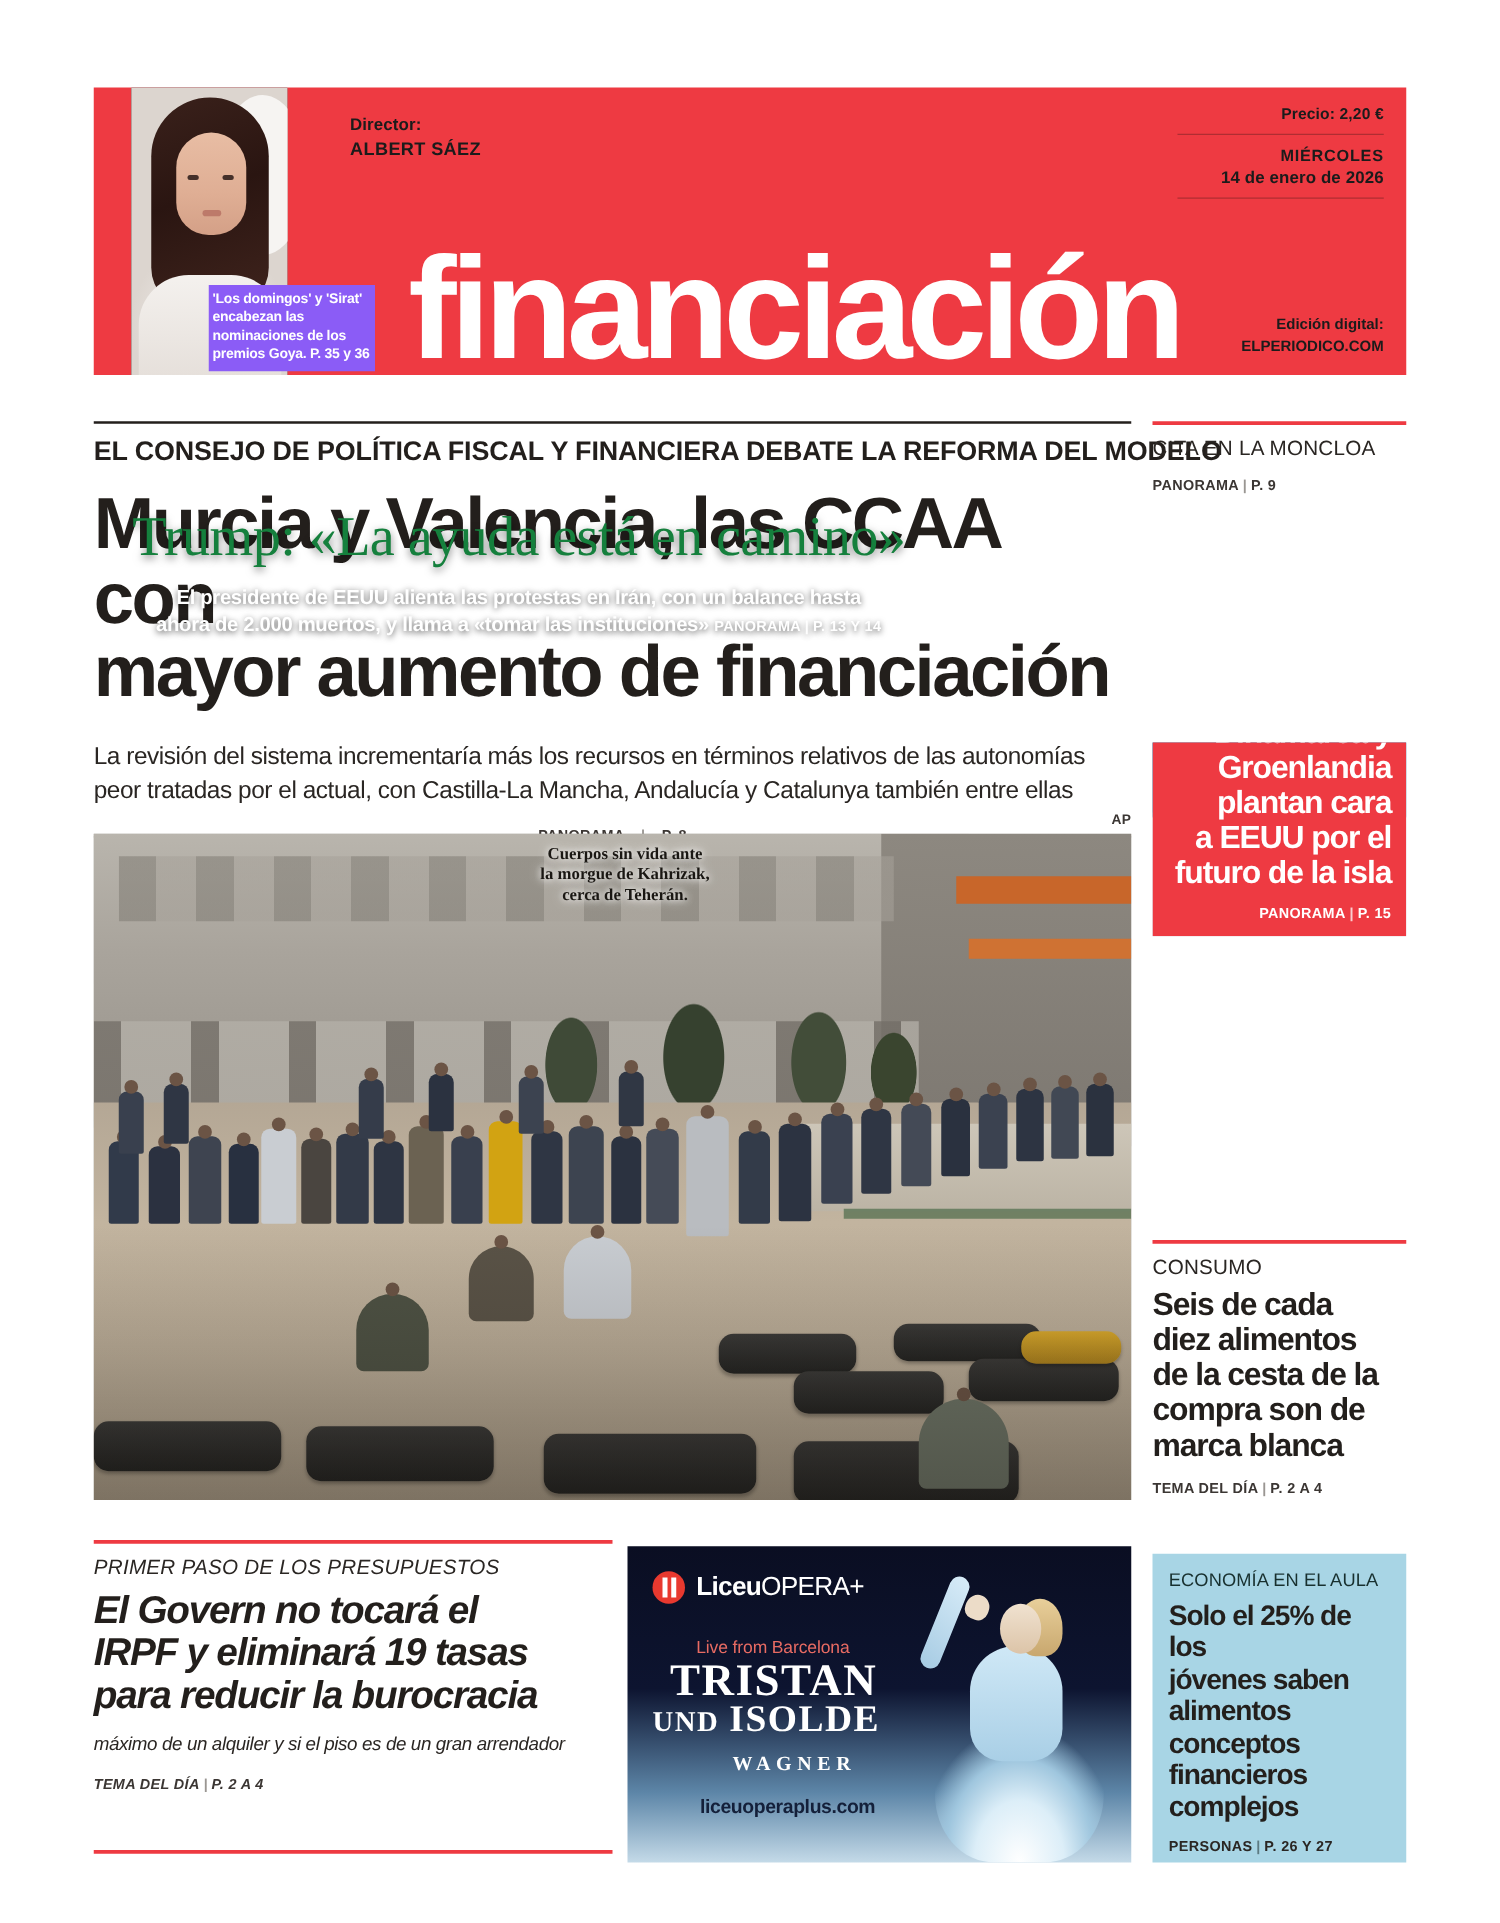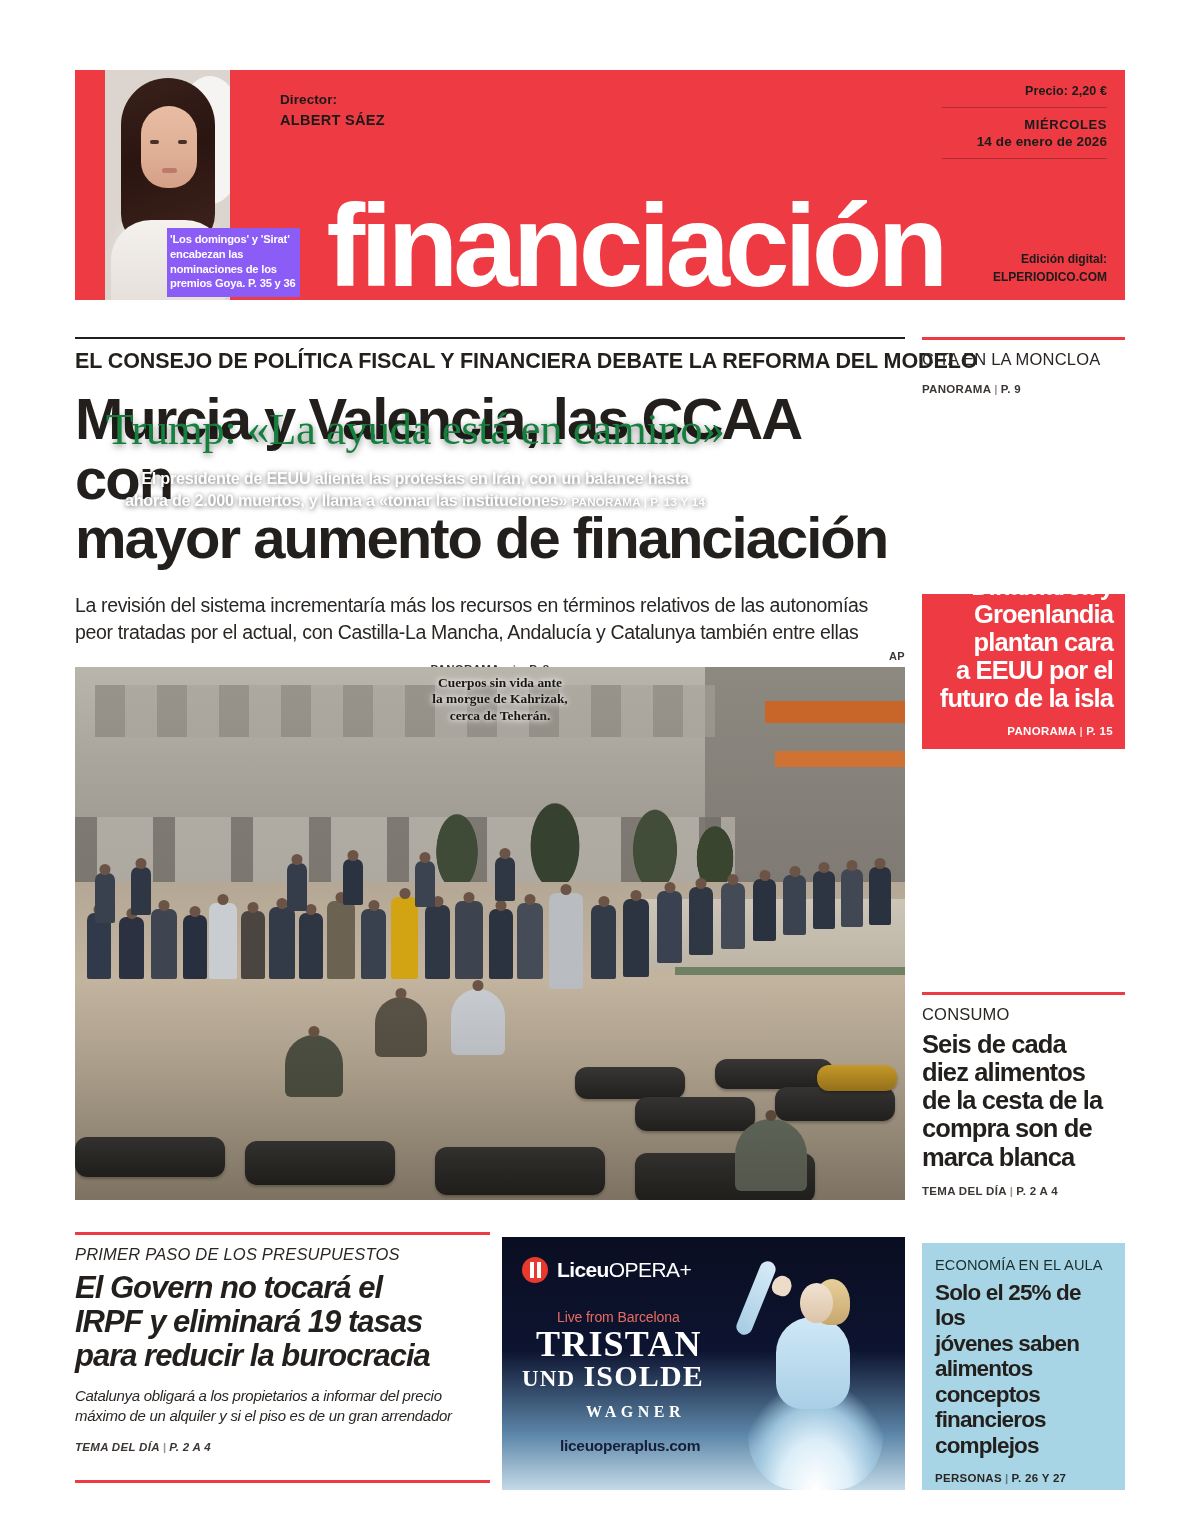--- a/index.html
+++ b/index.html
@@ -774,21 +774,20 @@
 
   <div class="botstory">
     <div class="bs-rule-top"></div>
     <div class="bs-kicker">PRIMER PASO DE LOS PRESUPUESTOS</div>
     <div class="bs-title">
       <div>El Govern no tocará el</div>
       <div>IRPF y eliminará 19 tasas</div>
       <div>para reducir la burocracia</div>
     </div>
     <div class="bs-sub">
-      <div>Catalunya obligará a los propietarios a informar del precio</div>
       <div>máximo de un alquiler y si el piso es de un gran arrendador</div>
     </div>
     <div class="bs-ref">
       <span>TEMA DEL DÍA</span><span class="sep">|</span><span>P. 2 A 4</span>
     </div>
     <div class="bs-rule-bot"></div>
   </div>
 
   <div class="ad">
     <div class="ad-singer">

